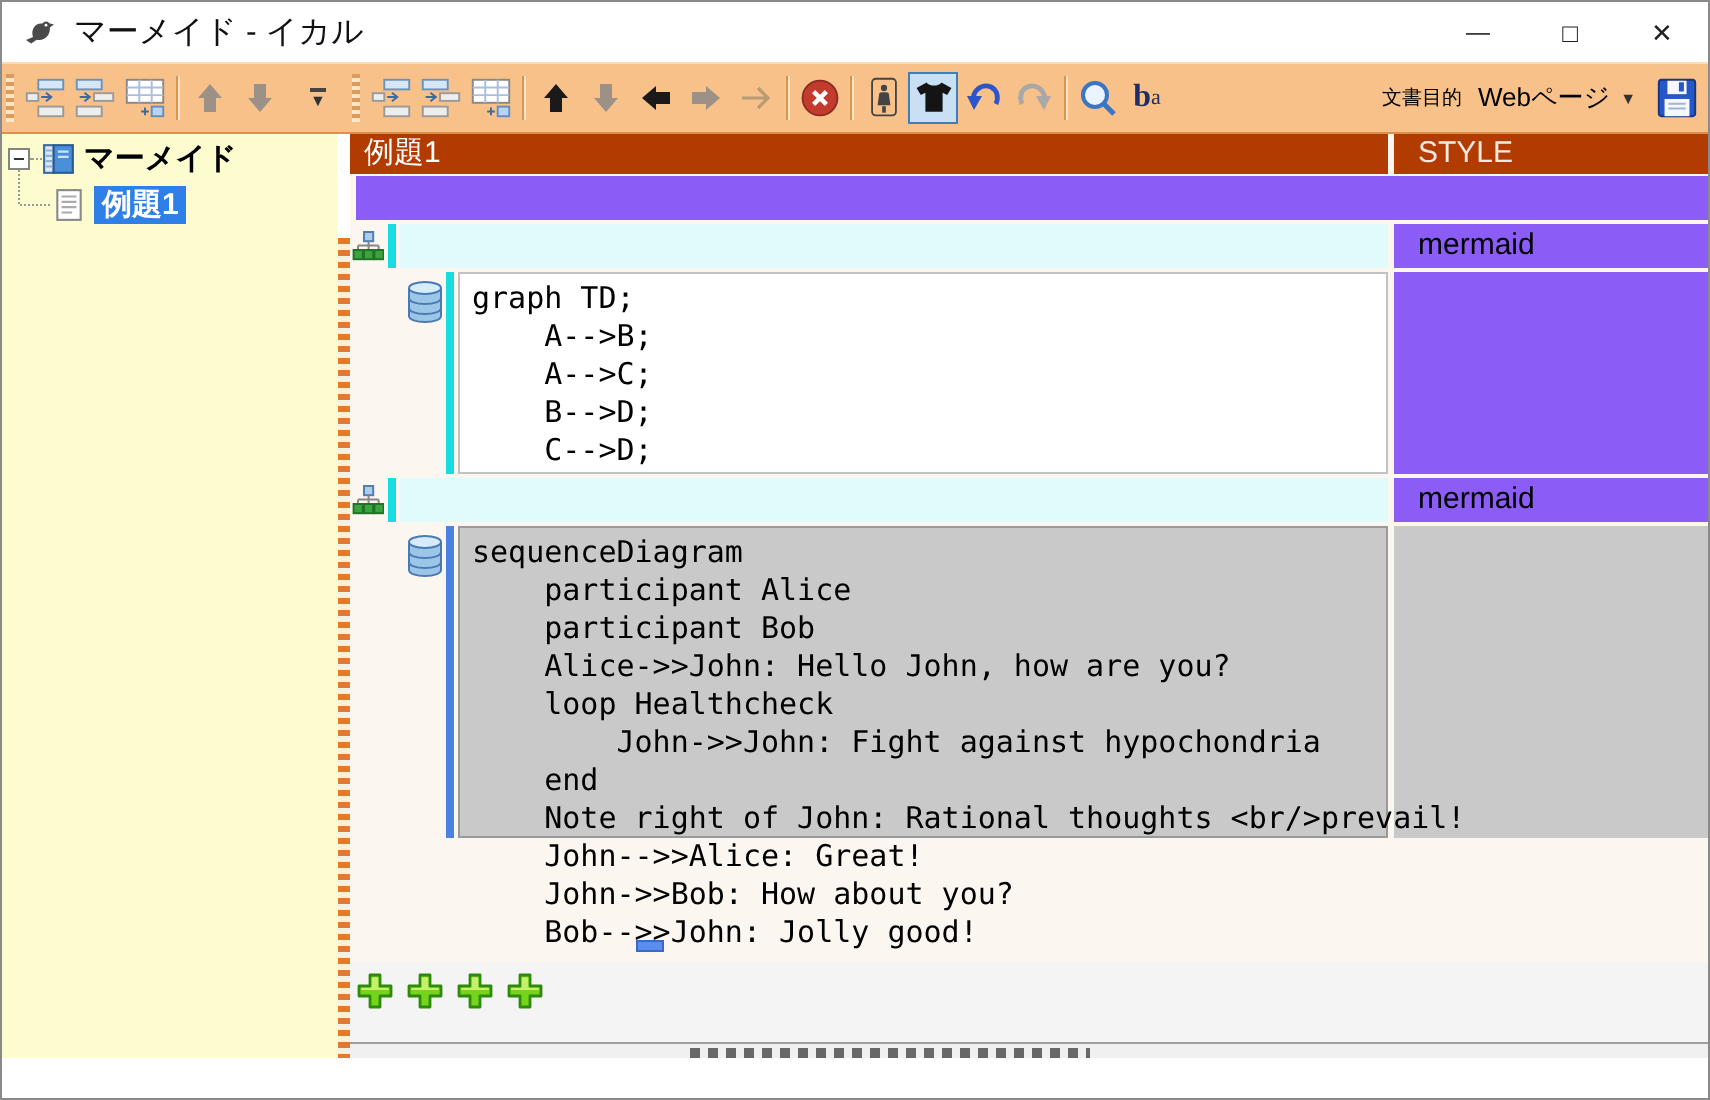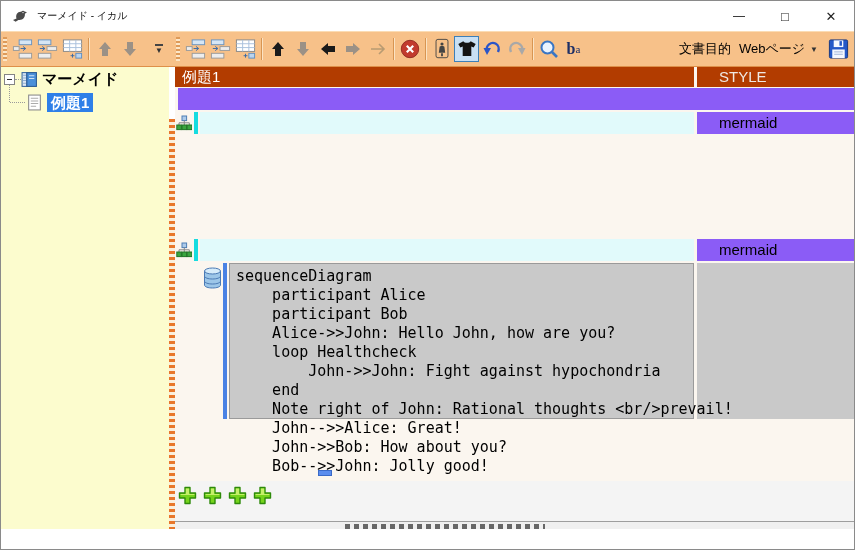--- a/index.html
+++ b/index.html
@@ -3,42 +3,42 @@
 <meta charset="utf-8">
 <style>
   * { margin:0; padding:0; box-sizing:border-box; }
   html,body { width:855px; height:550px; }
   body { font-family:"Liberation Sans", sans-serif; color:#000; background:#fff; }
   .window { position:relative; width:855px; height:550px; border:1px solid #8a8a8a; background:#fff; overflow:hidden; }
 
   
   .titlebar { height:30px; background:#fff; display:flex; align-items:center; }
   .app-icon { width:18px; height:18px; margin:0 8px 0 10px; }
-  .title-text { font-size:10px; color:#111; }
+  .title-text { font-size:16px; color:#111; }
   .win-controls { margin-left:auto; display:flex; height:30px; }
   .win-btn { width:46px; height:30px; display:flex; align-items:center; justify-content:center; font-size:13px; color:#222; cursor:default; }
   .win-btn.min span { font-size:12px; }
 
   
   .menubar { height:22px; background:#fff; display:flex; align-items:center; font-size:13px; padding-left:2px; }
   .menu-item { padding:2px 11px; }
 
   
   .toolbar-row { height:36px; display:flex; background:#F7C189; border-top:1px solid #FBDCB4; border-bottom:1px solid #DE9049; }
   .tb { display:flex; align-items:center; background:#F7C189; }
   .tb-left { width:168px; padding-left:1px; }
   .tb-gap { width:6px; }
   .tb-right { flex:1; padding-right:3px; }
   .grip { width:4px; height:24px; margin:0 3px 0 1px;
           background:repeating-linear-gradient(180deg,#DE9A58 0 2px,#FBE6C8 2px 4px); }
   .tbtn { width:25px; height:26px; display:flex; align-items:center; justify-content:center; border:1px solid transparent; }
   .tbtn.toggled { background:#C9E0F4; border:1px solid #3D7FB8; }
   .tsep { width:1px; height:22px; background:#D89552; box-shadow:1px 0 0 #FBE3C4; margin:0 3px; }
   .tb-spacer { flex:1; }
-  .purpose-label { font-size:13px; margin:0 8px 0 4px; }
+  .purpose-label { font-size:10px; margin:0 8px 0 4px; }
   .purpose-select { font-size:13px; display:flex; align-items:center; gap:5px; margin-right:8px; }
   .dd-arrow { font-size:8px; color:#333; }
   .overflow-btn { width:14px; height:18px; display:flex; flex-direction:column; align-items:center; justify-content:center; margin:0 3px 0 auto; }
   .overflow-bar { width:8px; height:2px; background:#444; margin-bottom:1px; }
   .overflow-arrow { font-size:8px; color:#333; line-height:8px; }
   .case-icon { font-family:"Liberation Serif",serif; color:#1d2f66; }
   .case-icon .b { font-size:16px; font-weight:bold; }
   .case-icon .a { font-size:11px; }
 
   
@@ -57,21 +57,21 @@
   .conn-v  { position:absolute; left:8px; top:18px; width:1px; height:17px; border-left:1px dotted #9a9a9a; }
   .conn-h2 { position:absolute; left:9px; top:35px; width:15px; height:1px; border-top:1px dotted #9a9a9a; }
   .node-root { left:20px; top:2px; height:20px; }
   .node-child { left:25px; top:25px; height:20px; }
   .tree-icon { width:17px; height:17px; margin-right:4px; }
   .sel-label { background:#2E7FE8; color:#fff; padding:0 4px; line-height:19px; }
 
   
   .trow { position:absolute; left:0; right:0; display:flex; }
   .cell-m { width:519px; position:relative; }
-  .cell-s { flex:1; margin-left:3px; font-size:15px; line-height:22px; padding-left:22px; overflow:hidden; }
+  .cell-s { flex:1; margin-left:3px; font-size:15px; line-height:22px; padding-left:12px; overflow:hidden; }
   .s-blue { background:#8b5cf6; }
   .s-gray { background:#C9C9C9; }
   .s-red  { background:#B23C00; color:#F0E8E2; }
 
   .row-hdr { top:0; height:20px; font-size:15px; }
   .row-hdr .cell-m { background:#B23C00; color:#fff; line-height:20px; padding-left:7px; }
   .row-hdr .cell-s { line-height:20px; }
 
   .vbar { position:absolute; top:0; bottom:0; width:4px; }
   .bar-cyan { background:#17DCE0; }
@@ -334,20 +334,38 @@
             <rect x="11.2" y="10" width="4.6" height="4.6" fill="#3AA53F" stroke="#217427"></rect>
           </svg>
           <div class="vbar bar-cyan" style="left:19px"></div>
           <div class="rowbody bg-cyan" style="left:25px">
             <span></span>
           </div>
         </div>
         <div class="cell-s s-blue">mermaid</div>
       </div>
 
+      <div class="trow row-c1">
+        <div class="cell-m">
+          <svg class="gut-icon db-pos" viewBox="0 0 19 22">
+            <path d="M1.5 4 v14 c0 1.8 3.6 3 8 3 s8 -1.2 8 -3 V4" fill="#9CC6E8" stroke="#4A7AB5"></path>
+            <path d="M1.5 9 c0 1.8 3.6 3 8 3 s8 -1.2 8 -3 M1.5 14 c0 1.8 3.6 3 8 3 s8 -1.2 8 -3" stroke="#4A7AB5" fill="none"></path>
+            <ellipse cx="9.5" cy="4" rx="8" ry="3" fill="#D6ECFA" stroke="#4A7AB5"></ellipse>
+          </svg>
+          <div class="vbar bar-cyan" style="left:48px"></div>
+          <div class="codebox code-white">
+            <pre class="code">graph TD;
+    A--&gt;B;
+    A--&gt;C;
+    B--&gt;D;
+    C--&gt;D;</pre>
+          </div>
+        </div>
+        <div class="cell-s s-blue"></div>
+      </div>
 
       <div class="trow row-4">
         <div class="cell-m">
           <svg class="gut-icon org-pos" viewBox="0 0 16 16">
             <rect x="6" y="1" width="4.6" height="4.6" fill="#AECBEA" stroke="#4F7FB5"></rect>
             <path d="M8.3 5.6 V7.8 M3 7.8 H13.3 M3 7.8 V10 M8.3 7.8 V10 M13.3 7.8 V10" stroke="#888" fill="none"></path>
             <rect x="0.8" y="10" width="4.6" height="4.6" fill="#3AA53F" stroke="#217427"></rect>
             <rect x="6" y="10" width="4.6" height="4.6" fill="#3AA53F" stroke="#217427"></rect>
             <rect x="11.2" y="10" width="4.6" height="4.6" fill="#3AA53F" stroke="#217427"></rect>
           </svg>

